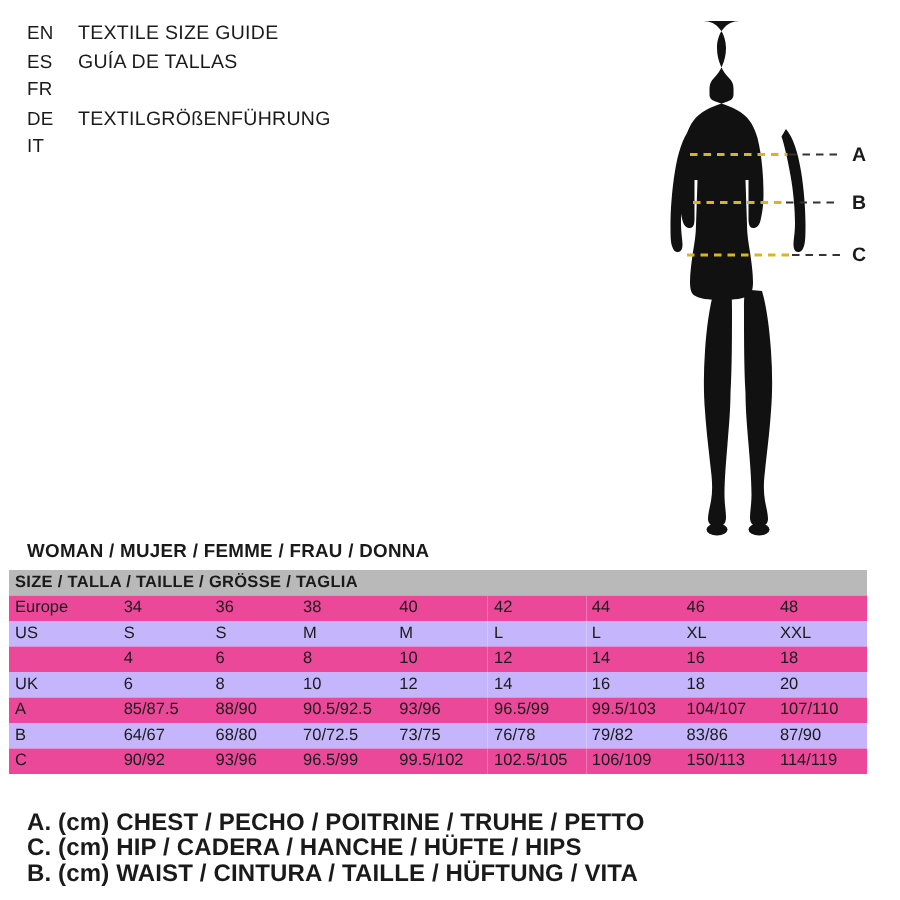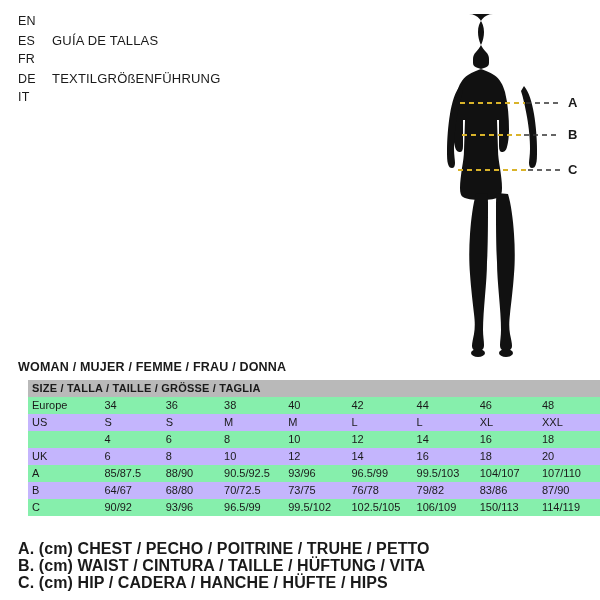--- a/index.html
+++ b/index.html
@@ -63,21 +63,21 @@
     position: absolute;
     left: 18px;
     top: 360px;
     font-size: 12.5px;
     font-weight: bold;
     letter-spacing: 0.2px;
     color: #1a1a1a;
   }
   table.size-table {
     position: absolute;
-    left: 28px;
+    left: 6px;
     top: 380px;
     width: 572px;
     border-collapse: collapse;
     font-size: 11px;
     color: #1a1a1a;
   }
   table.size-table td {
     height: 17px;
     padding: 0 4px;
     line-height: 17px;
@@ -87,21 +87,21 @@
     background: #b9b9b9;
     font-weight: bold;
     font-size: 11px;
     letter-spacing: 0.2px;
     text-align: left;
   }
   .row-alt td {
     background: #c4b5fd;
   }
   .row-plain td {
-    background: #86efac;
+    background: #ec4899;
   }
   .col-label {
     text-align: left;
     width: 78px;
   }
   .cell {
     text-align: left;
     width: 61px;
   }
 
@@ -122,20 +122,21 @@
   }
 </style>
 </head>
 <body>
 
 <div class="page">
 
   <div class="lang-block">
     <div class="lang-row">
       <span class="lang-code">EN</span>
+      <span class="lang-text">TEXTILE SIZE GUIDE</span>
     </div>
     <div class="lang-row">
       <span class="lang-code">ES</span>
       <span class="lang-text">GUÍA DE TALLAS</span>
     </div>
     <div class="lang-row">
       <span class="lang-code">FR</span>
     </div>
     <div class="lang-row">
       <span class="lang-code">DE</span>
@@ -288,17 +289,17 @@
         <td class="cell">102.5/105</td>
         <td class="cell">106/109</td>
         <td class="cell">150/113</td>
         <td class="cell">114/119</td>
       </tr>
     </tbody>
   </table>
 
   <div class="legend">
     <div class="legend-row">A. (cm) CHEST / PECHO / POITRINE / TRUHE / PETTO</div>
+    <div class="legend-row">C. (cm) HIP / CADERA / HANCHE / HÜFTE / HIPS</div>
     <div class="legend-row">B. (cm) WAIST / CINTURA / TAILLE / HÜFTUNG / VITA</div>
-    <div class="legend-row">C. (cm) HIP / CADERA / HANCHE / HÜFTE / HIPS</div>
   </div>
 
 </div>
 
 </body></html>

